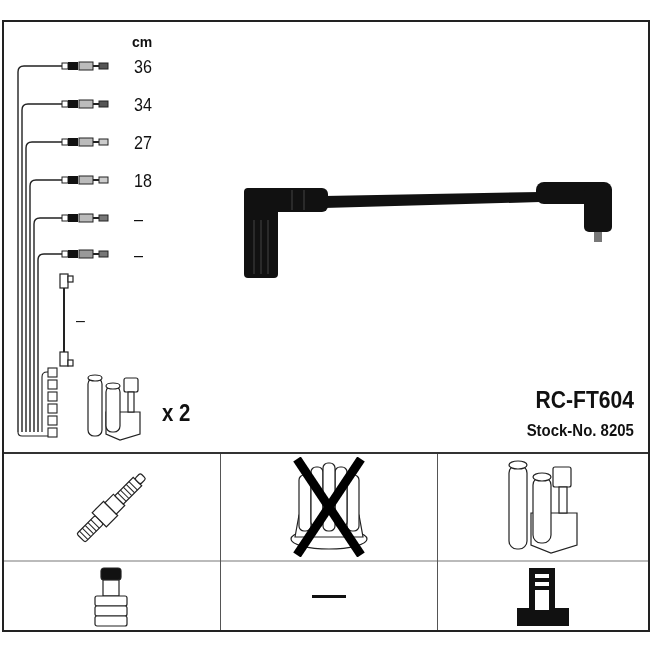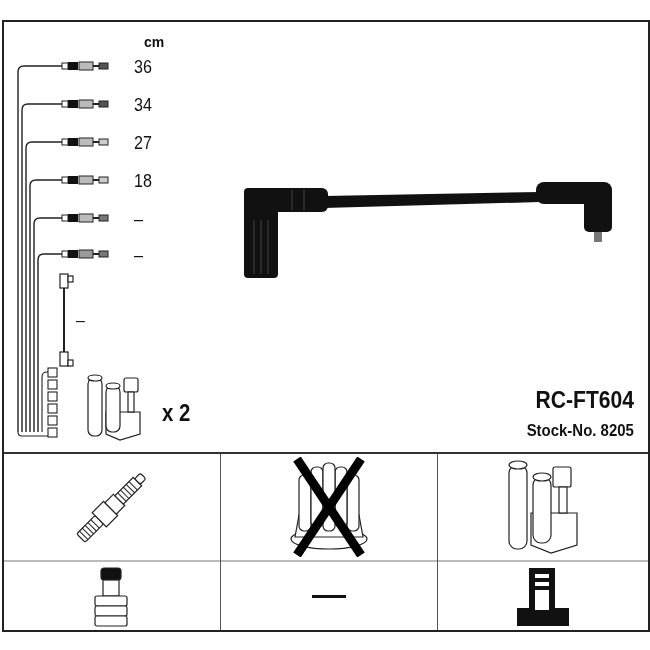--- a/index.html
+++ b/index.html
@@ -5,21 +5,21 @@
     html, body { margin: 0; padding: 0; background: #ffffff; }
     body { width: 650px; height: 650px; position: relative; overflow: hidden;
            font-family: "Liberation Sans", sans-serif; color: #111; }
     .frame { position: absolute; left: 2px; top: 20px; width: 644px; height: 608px;
              border: 2px solid #222; box-sizing: content-box; }
     .top-panel { position: absolute; left: 0; top: 0; width: 644px; height: 430px; }
     .hdivider { position: absolute; left: 0; width: 644px; height: 2px; background: #333; }
     .hdivider.light { background: #bbb; height: 2px; }
     .vdivider { position: absolute; width: 1px; background: #555; }
     .cell { position: absolute; display: flex; align-items: center; justify-content: center; }
-    .cm-label { position: absolute; left: 140px; top: 12px; font-weight: bold; font-size: 14px; }
+    .cm-label { position: absolute; left: 128px; top: 12px; font-weight: bold; font-size: 14px; }
     .len { position: absolute; left: 130px; font-size: 19px; font-family: "Liberation Sans", sans-serif; transform: scaleX(0.85); transform-origin: left; }
     .title { position: absolute; right: 14px; top: 364px; font-weight: bold; font-size: 24px; transform: scaleX(0.88); transform-origin: right; }
     .stock { position: absolute; right: 14px; top: 399px; font-weight: bold; font-size: 17px; transform: scaleX(0.88); transform-origin: right; }
     .x2 { position: absolute; left: 158px; top: 377px; font-weight: bold; font-size: 24px; transform: scaleX(0.85); transform-origin: left; }
     .dash-label { position: absolute; font-size: 16px; }
     svg { display: block; }
   </style>
 </head>
 <body>
 

